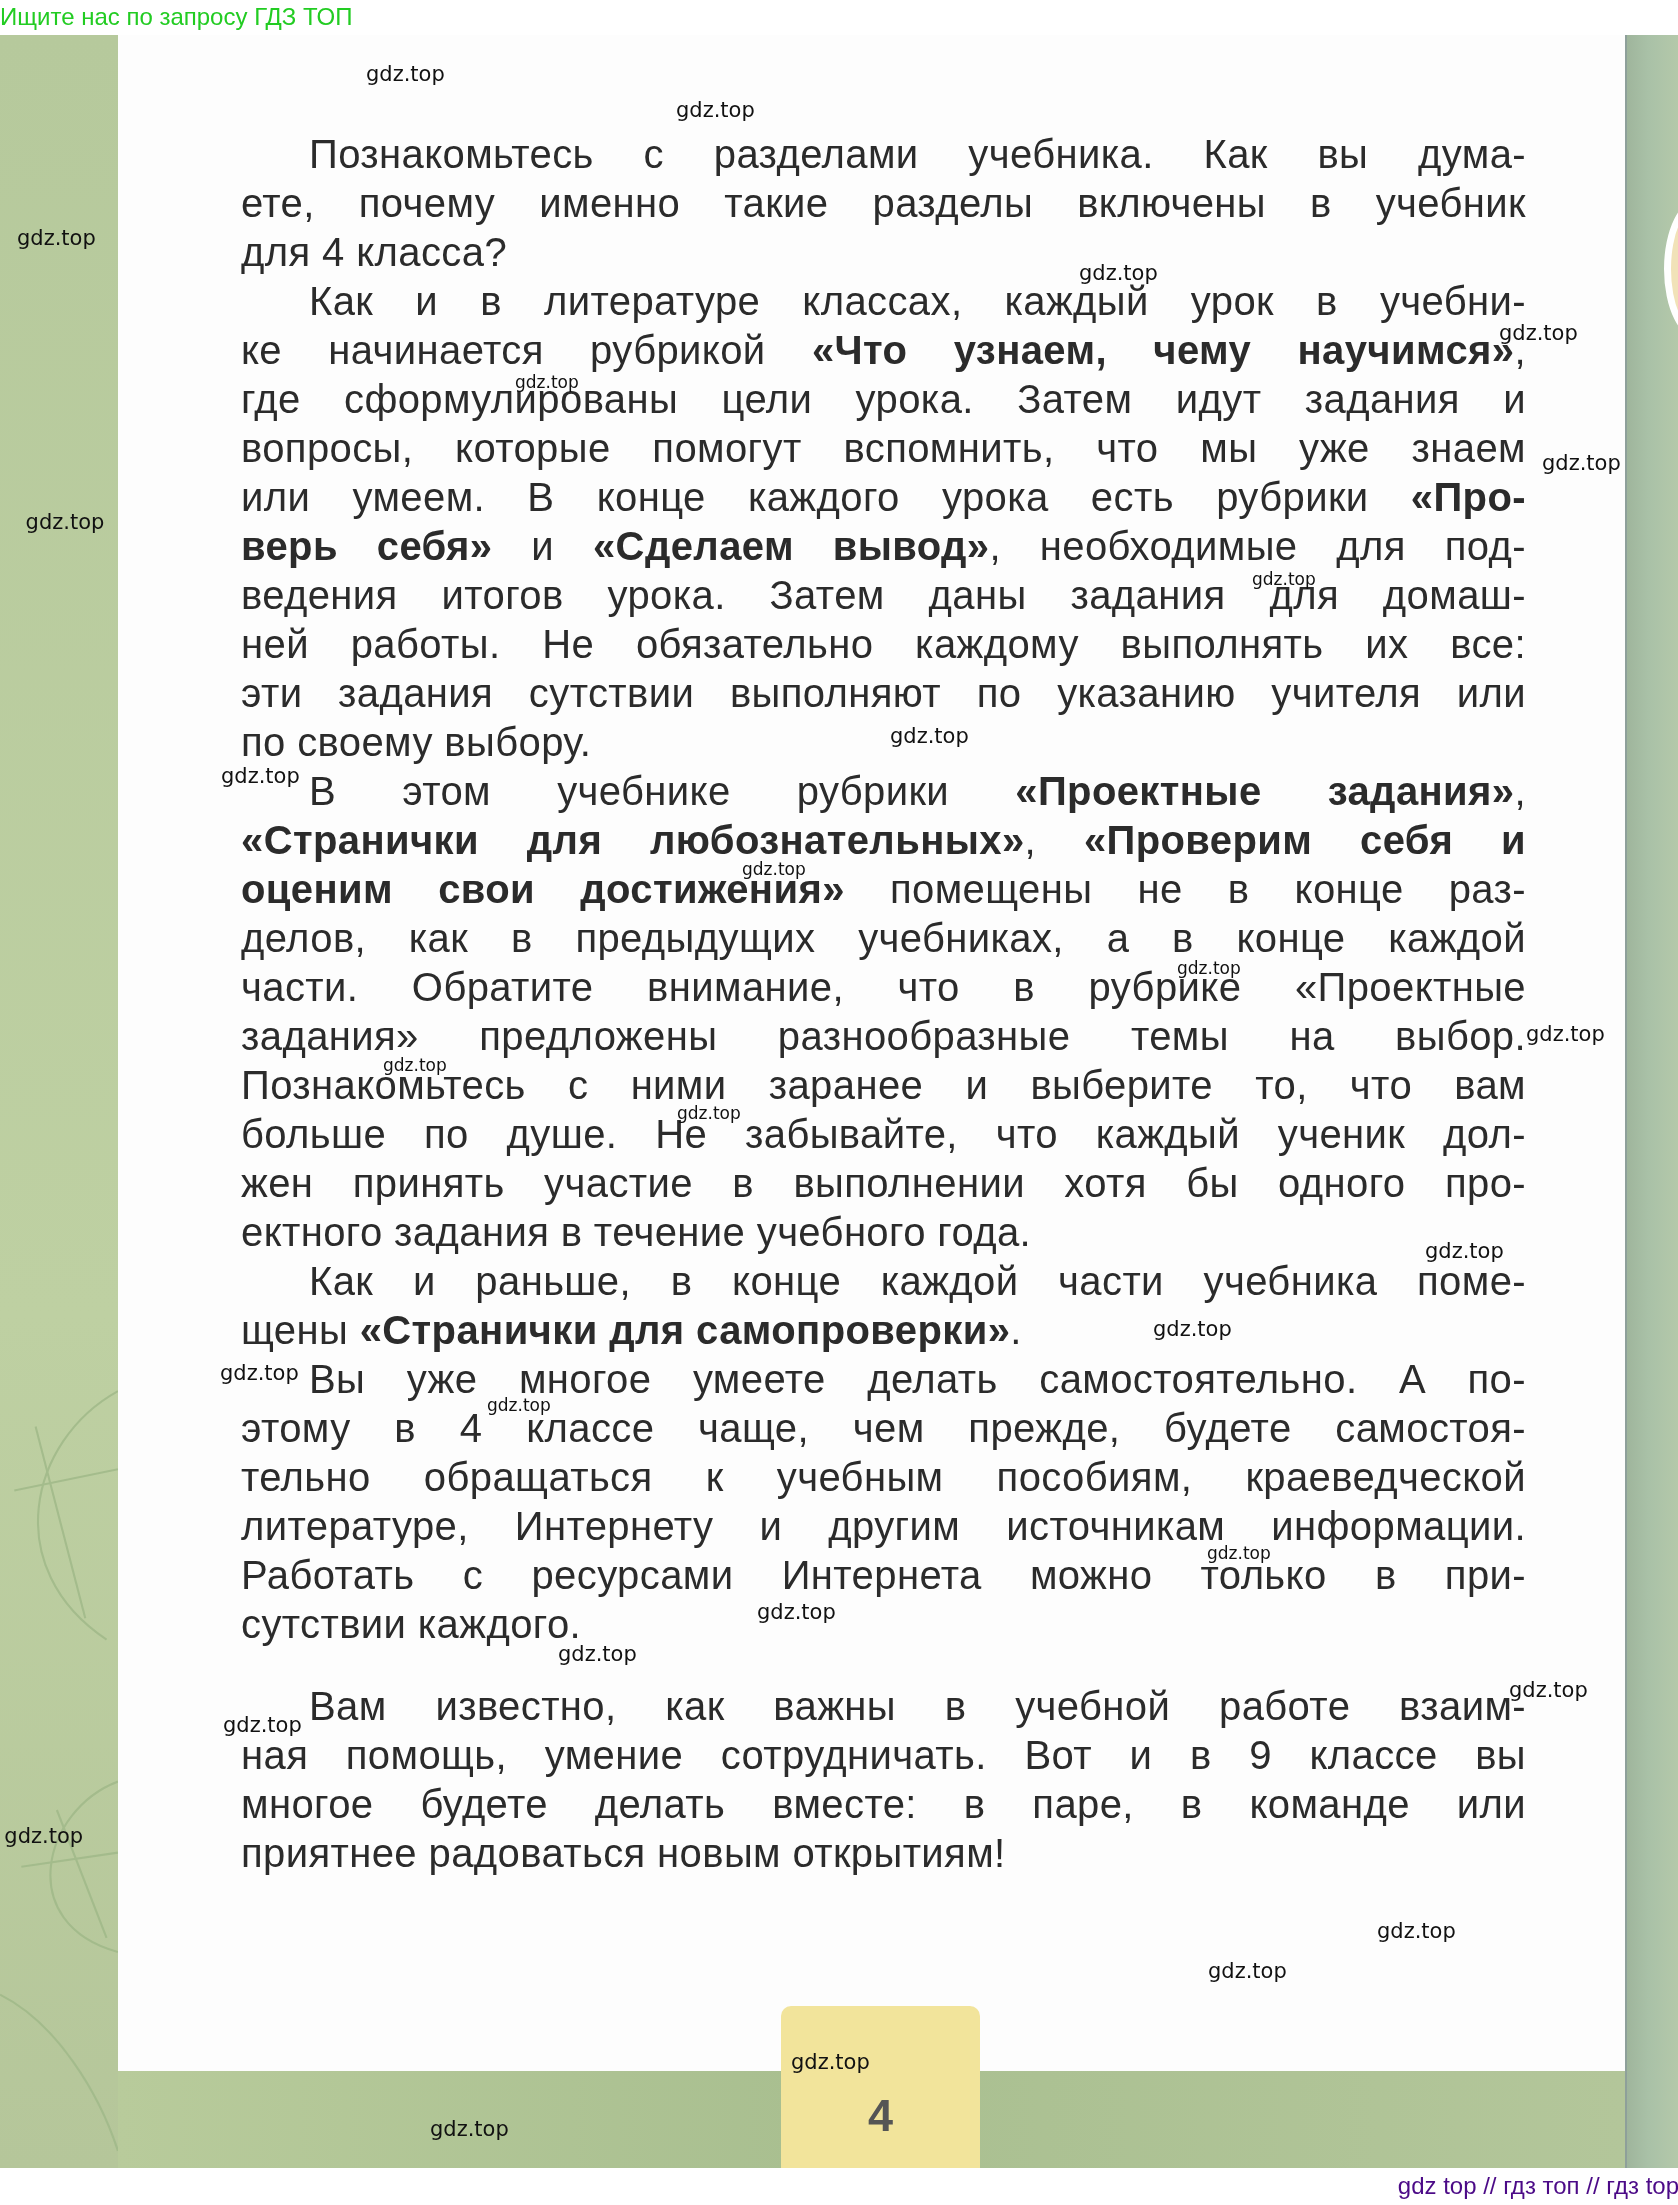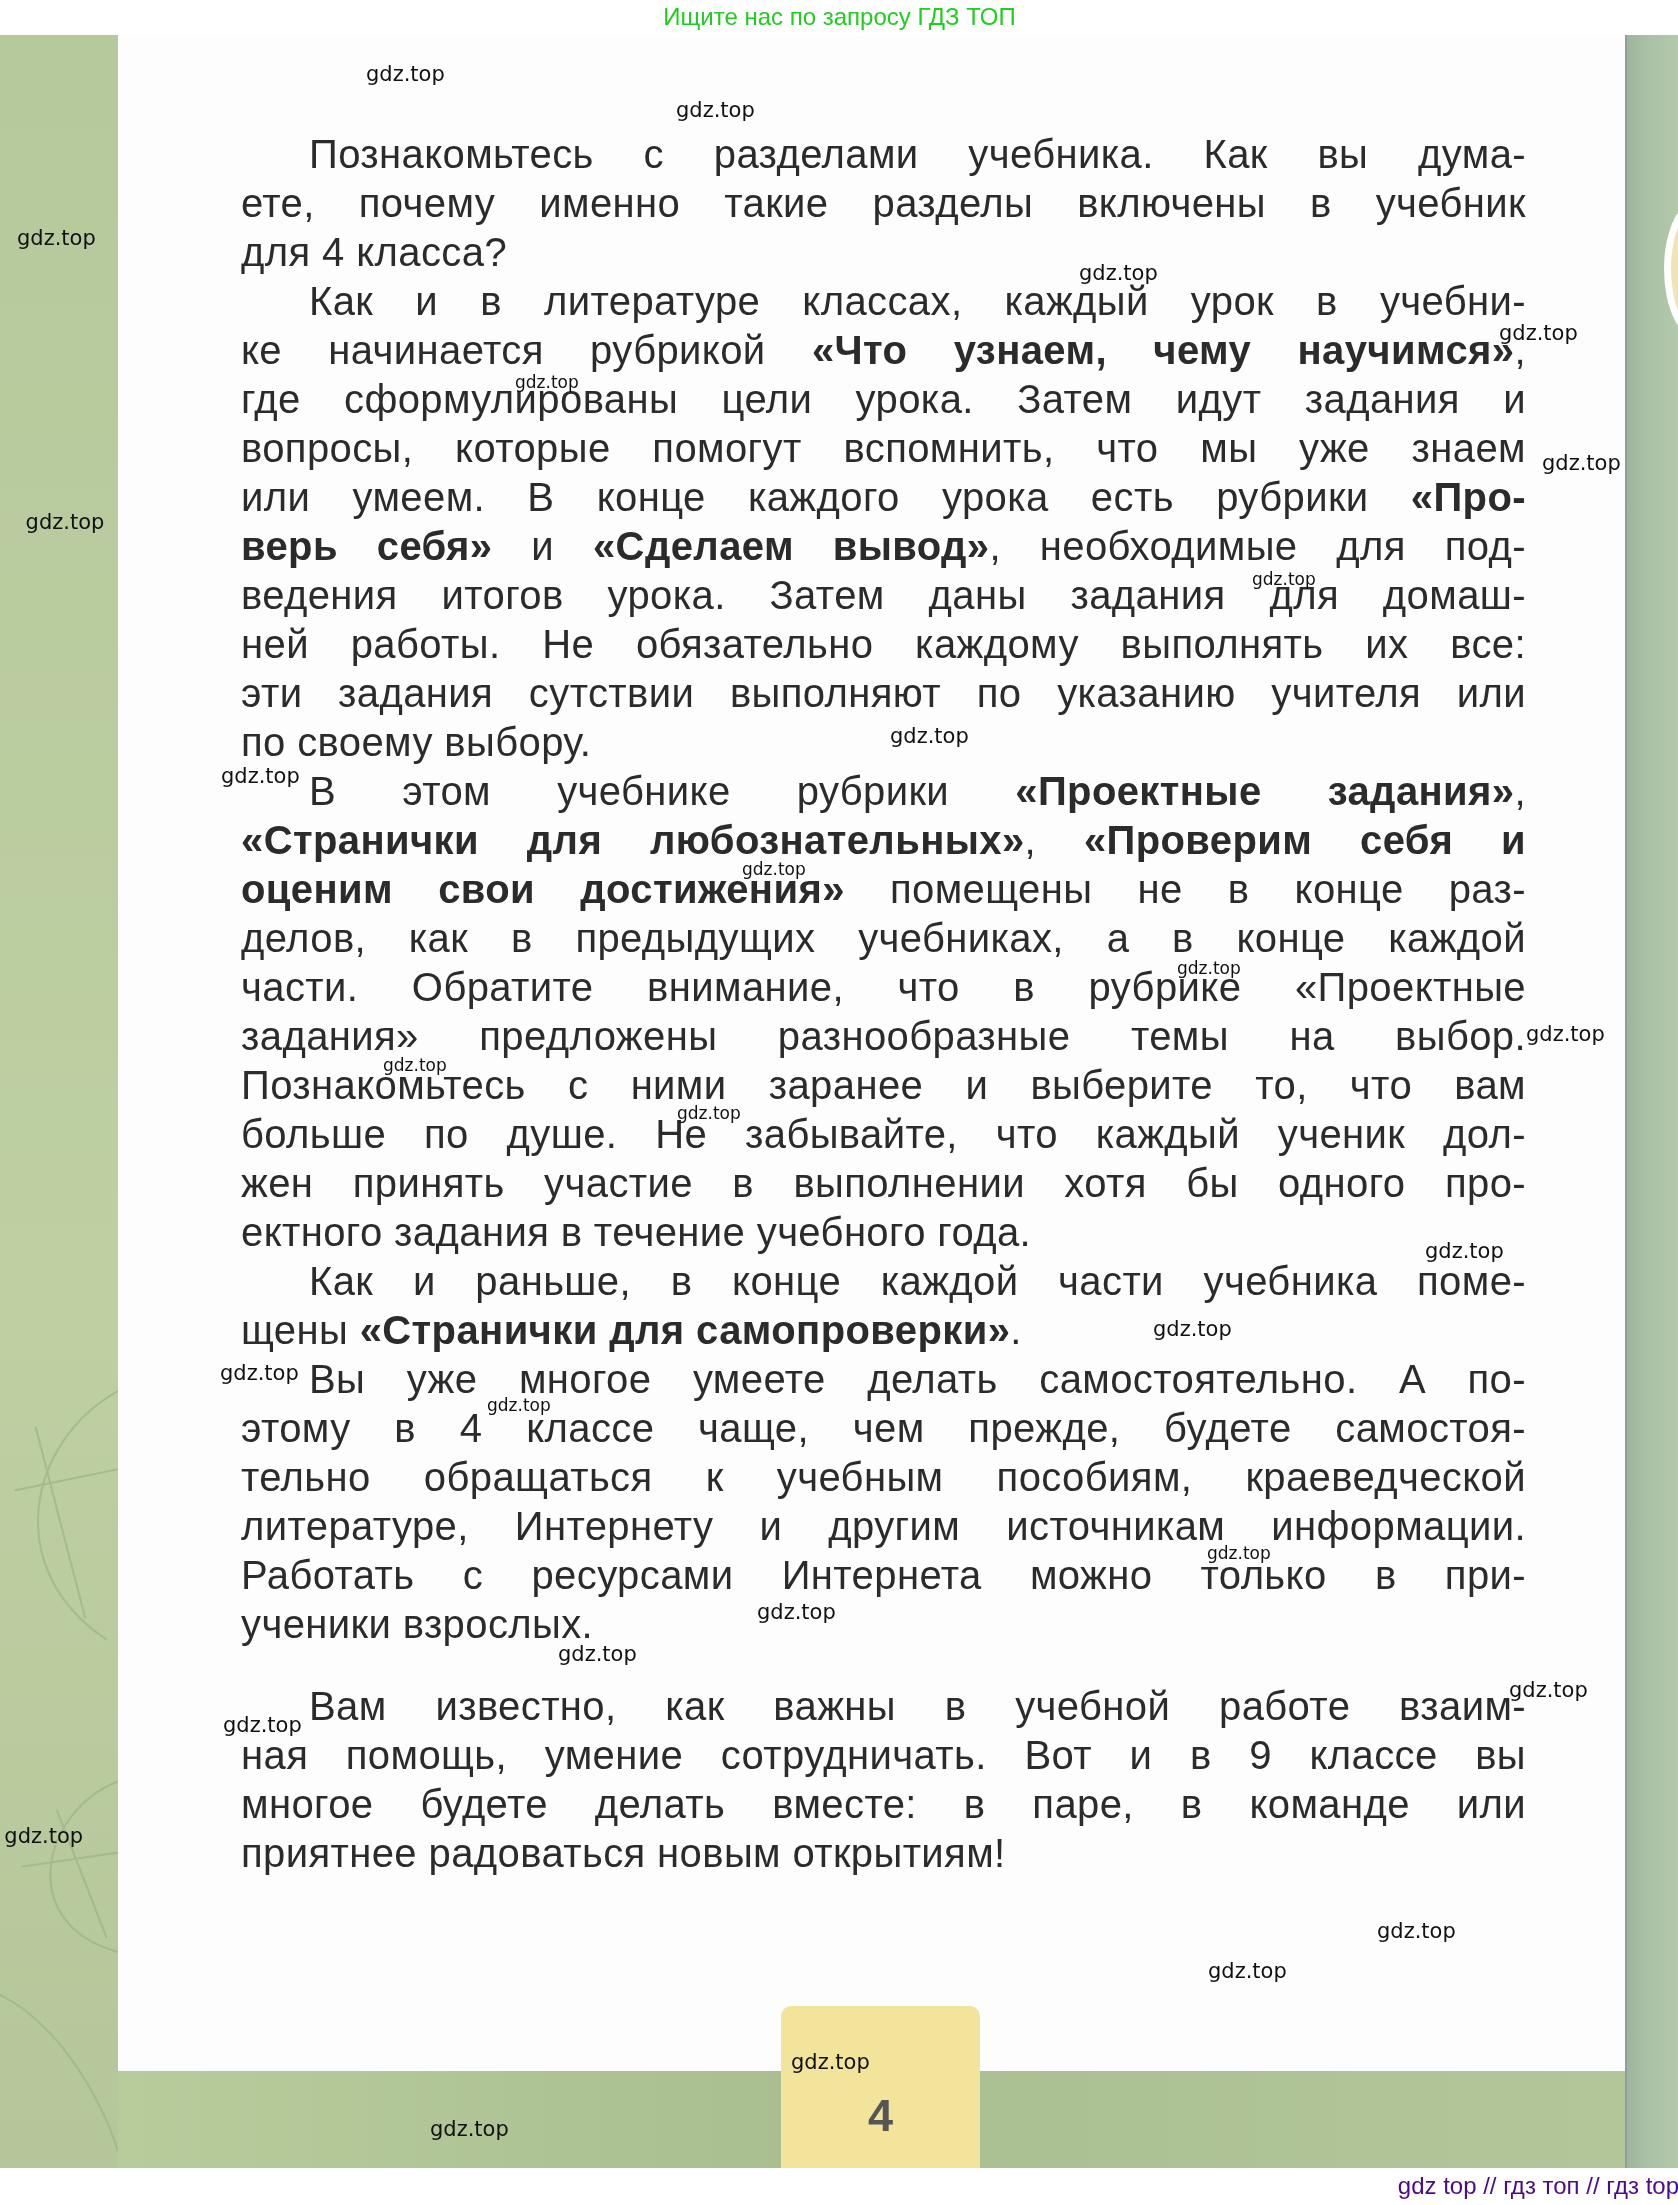--- a/index.html
+++ b/index.html
@@ -2,21 +2,21 @@
 <html style="font-size:11.4px"><head>
 <meta charset="utf-8">
 <style>
   html, body { margin:0; padding:0; }
   body {
     width:1679px; height:2205px; position:relative; overflow:hidden;
     background:#ffffff; font-family:"Liberation Sans", sans-serif;
   }
   .top-banner {
     position:absolute; left:0; top:0; width:1679px; height:35px;
-    background:#ffffff; text-align:center; line-height:33px;
+    background:#ffffff; text-align:left; line-height:33px;
     font-size:24px; color:#22cc22;
   }
   .scan {
     position:absolute; left:0; top:35px; width:1679px; height:2133px;
     background:#b3c79a;
   }
   .left-margin {
     position:absolute; left:0; top:0; width:118px; height:2133px;
     background:linear-gradient(180deg,#b6c99c 0%,#bed0a2 60%,#b5c69a 100%);
   }
@@ -137,21 +137,21 @@
     <div>
       <span class="line indent"><span>Как и раньше, в конце каждой части учебника поме-</span></span>
       <span class="line last"><span>щены </span><span class="b">«Странички для самопроверки»</span><span>.</span></span>
     </div>
     <div>
       <span class="line indent"><span>Вы уже многое умеете делать самостоятельно. А по-</span></span>
       <span class="line"><span>этому в 4 классе чаще, чем прежде, будете самостоя-</span></span>
       <span class="line"><span>тельно обращаться к учебным пособиям, краеведческой</span></span>
       <span class="line"><span>литературе, Интернету и другим источникам информации.</span></span>
       <span class="line"><span>Работать с ресурсами Интернета можно только в при-</span></span>
-      <span class="line last"><span>ученики взрослых.</span></span>
+      <span class="line last"><span>сутствии каждого.</span></span>
     </div>
     <div>
       <span class="line indent gap"><span>Вам известно, как важны в учебной работе взаим-</span></span>
       <span class="line"><span>ная помощь, умение сотрудничать. Вот и в 9 классе вы</span></span>
       <span class="line"><span>многое будете делать вместе: в паре, в команде или</span></span>
       <span class="line last"><span>приятнее радоваться новым открытиям!</span></span>
     </div>
   </div>
 
 <div id="wm-layer">

